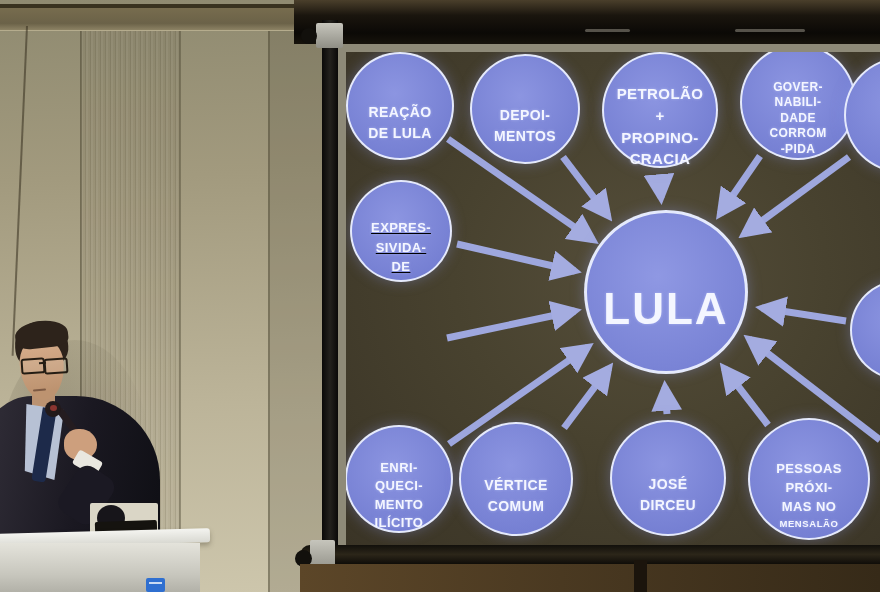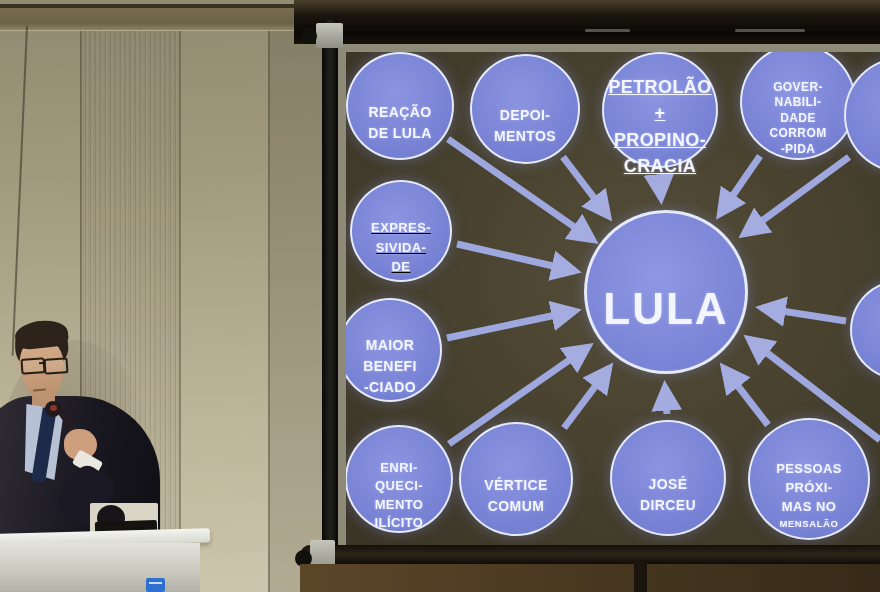--- a/index.html
+++ b/index.html
@@ -93,21 +93,21 @@
         border:2px solid rgba(238,242,255,.92);
         box-shadow:0 0 14px rgba(140,152,235,.35);
         display:flex;align-items:center;justify-content:center;box-sizing:border-box;}
   .node-label{white-space:pre-line;text-align:center;color:#f4f6ff;font-weight:bold;
         font-size:14px;line-height:1.5;letter-spacing:.4px;
         text-shadow:0 0 3px rgba(200,210,255,.55);margin-top:33px;}
   .node-sub{display:block;font-size:9.5px;letter-spacing:.6px;margin-top:1px;}
   .n-reacao{left:0;top:0;width:108px;height:108px;}
   .n-depoimentos{left:124px;top:2px;width:110px;height:110px;}
   .n-petrolao{left:256px;top:0;width:116px;height:116px;}
-  .n-petrolao .node-label{font-size:18px;line-height:1.45;text-decoration:underline;}
+  .n-petrolao .node-label{font-size:15px;line-height:1.45;}
   .n-governabilidade{left:394px;top:-8px;width:116px;height:116px;}
   .n-governabilidade .node-label{font-size:12px;line-height:1.3;}
   .n-partial-tr{left:498px;top:5px;width:116px;height:116px;}
   .n-expressividade{left:4px;top:128px;width:102px;height:102px;text-decoration:underline;}
   .n-expressividade .node-label{font-size:13px;}
   .n-maior{left:-8px;top:246px;width:104px;height:104px;}
   .n-enriquecimento{left:-1px;top:373px;width:108px;height:108px;}
   .n-enriquecimento .node-label{font-size:13px;line-height:1.4;}
   .n-vertice{left:113px;top:370px;width:114px;height:114px;}
   .n-jose{left:264px;top:368px;width:116px;height:116px;}
@@ -210,25 +210,20 @@
 DADE
 CORROM
 -PIDA</span>
     </div>
     <div class="node n-partial-tr"></div>
     <div class="node n-expressividade">
       <span class="node-label">EXPRES-
 SIVIDA-
 DE</span>
     </div>
-    <div class="node n-maior">
-      <span class="node-label">MAIOR
-BENEFI
--CIADO</span>
-    </div>
     <div class="node n-enriquecimento">
       <span class="node-label">ENRI-
 QUECI-
 MENTO
 ILÍCITO</span>
     </div>
     <div class="node n-vertice">
       <span class="node-label">VÉRTICE
 COMUM</span>
     </div>

